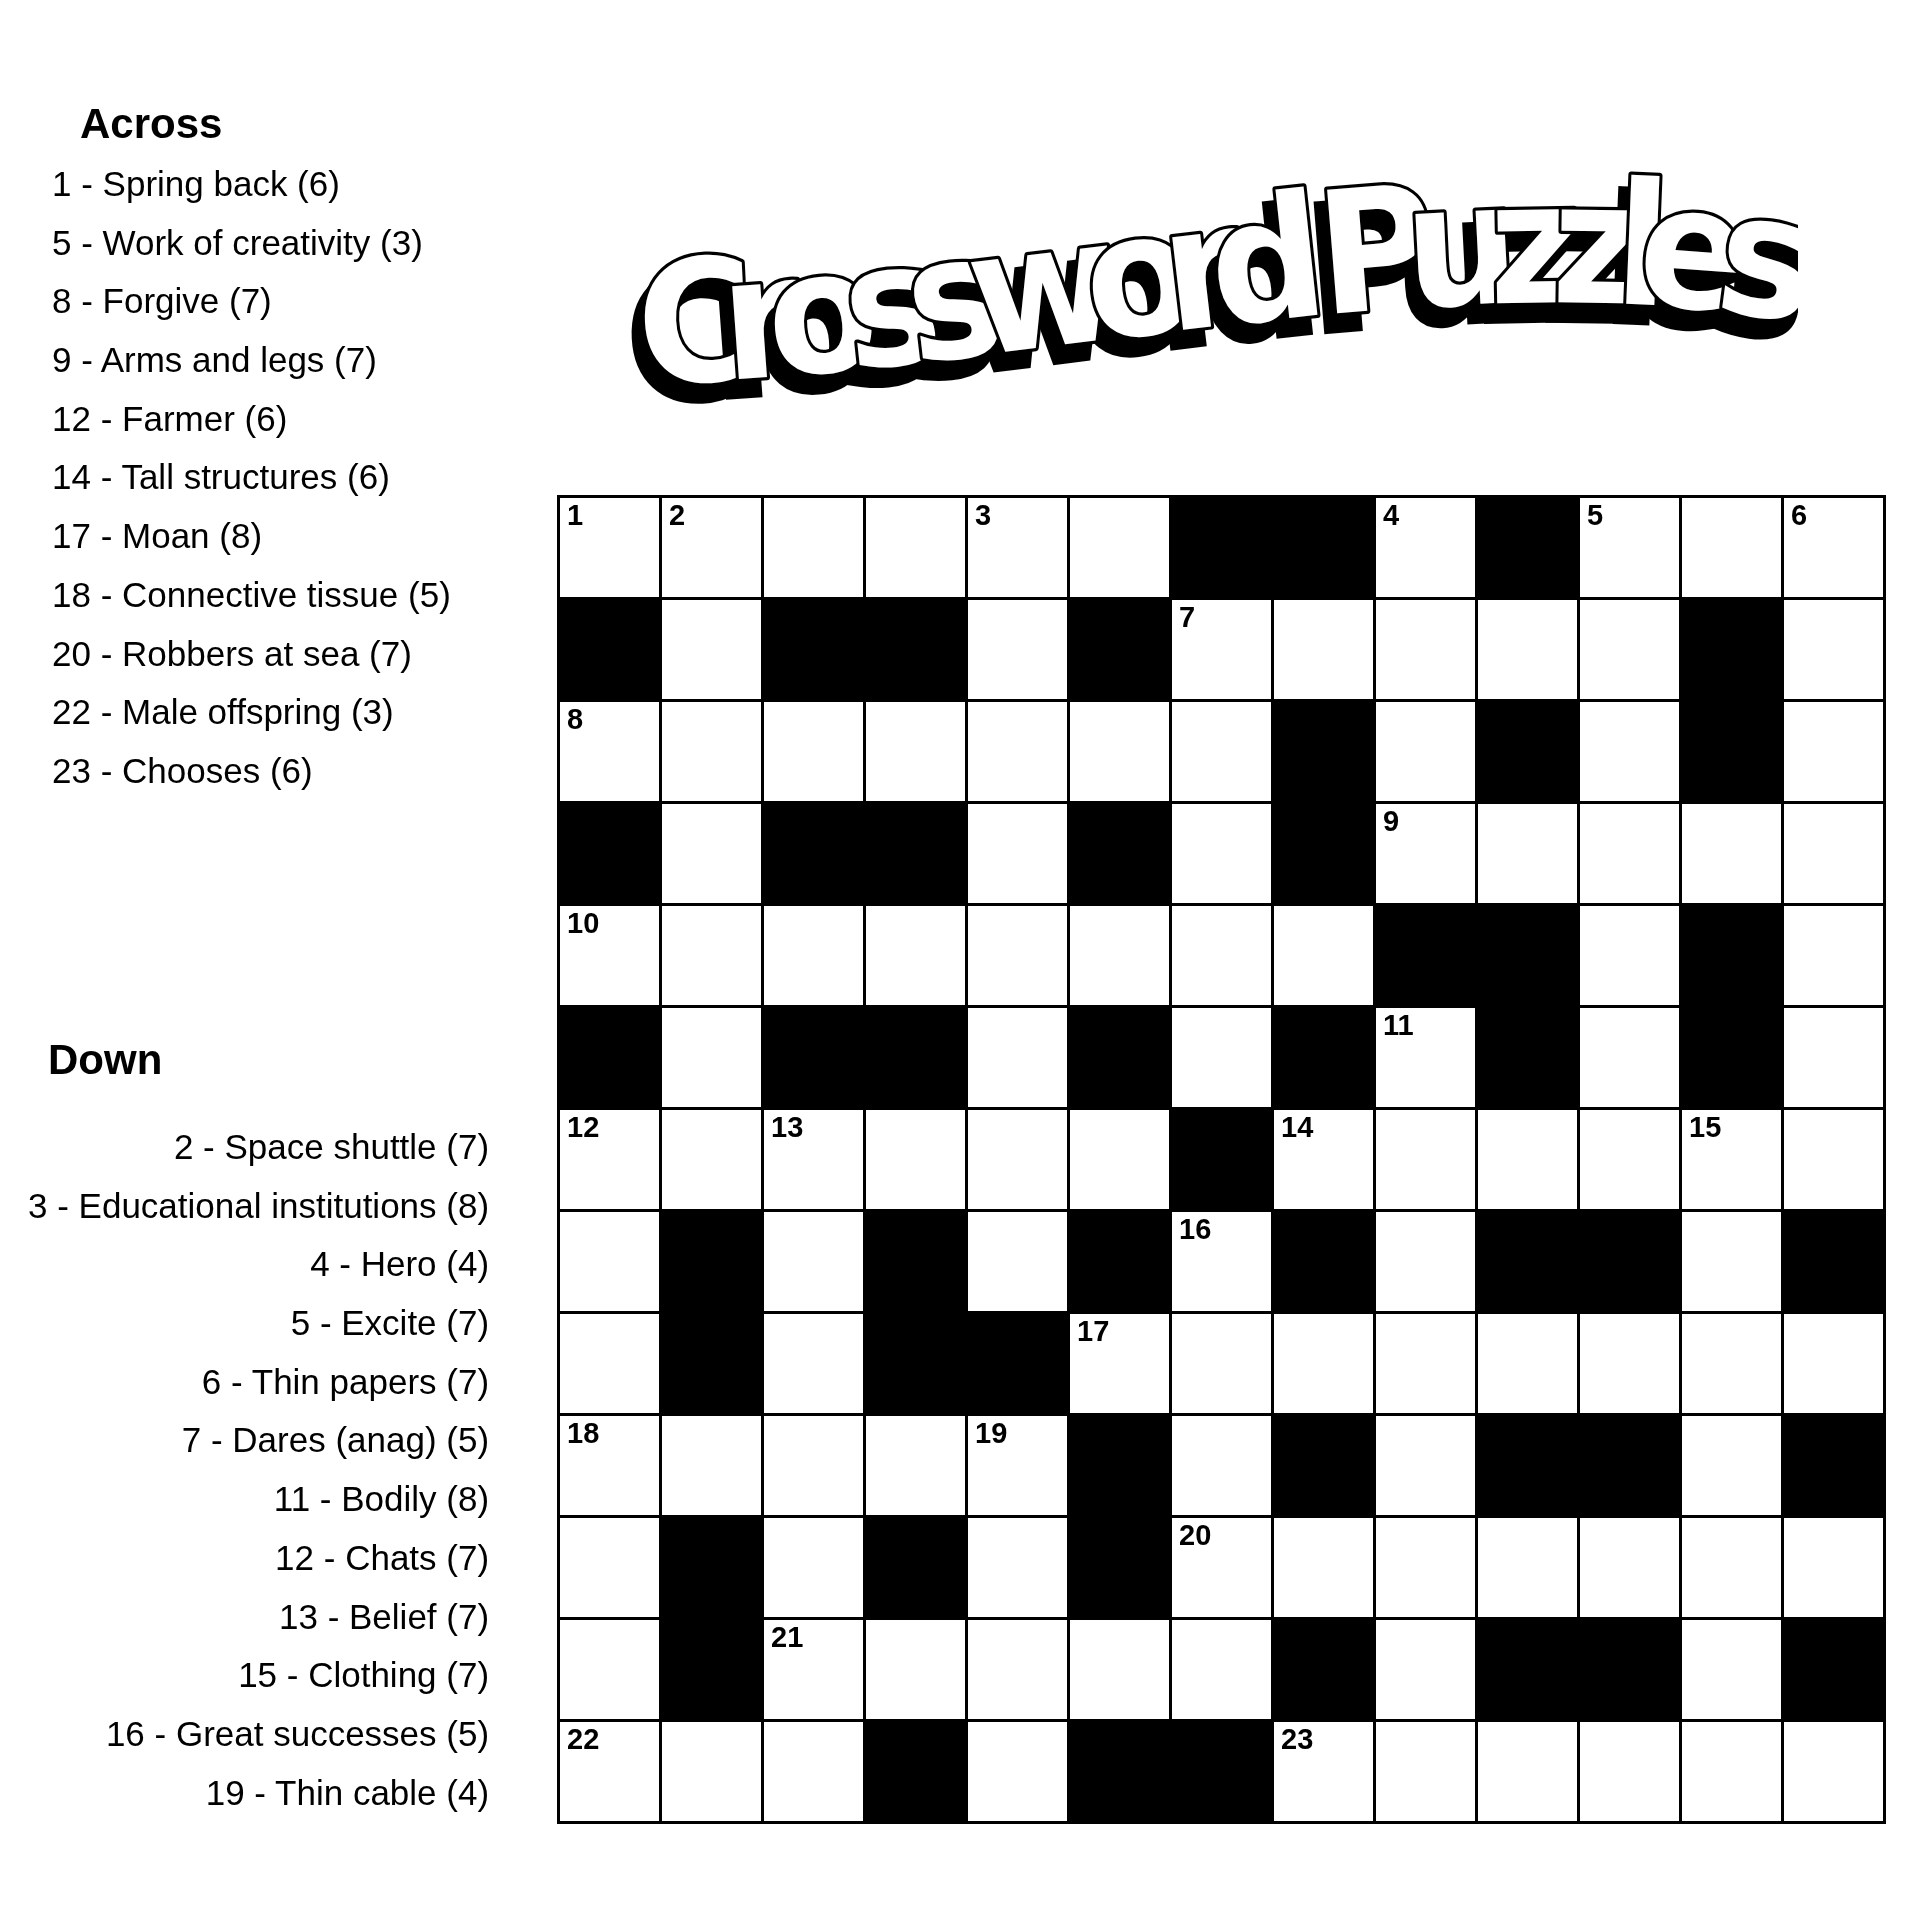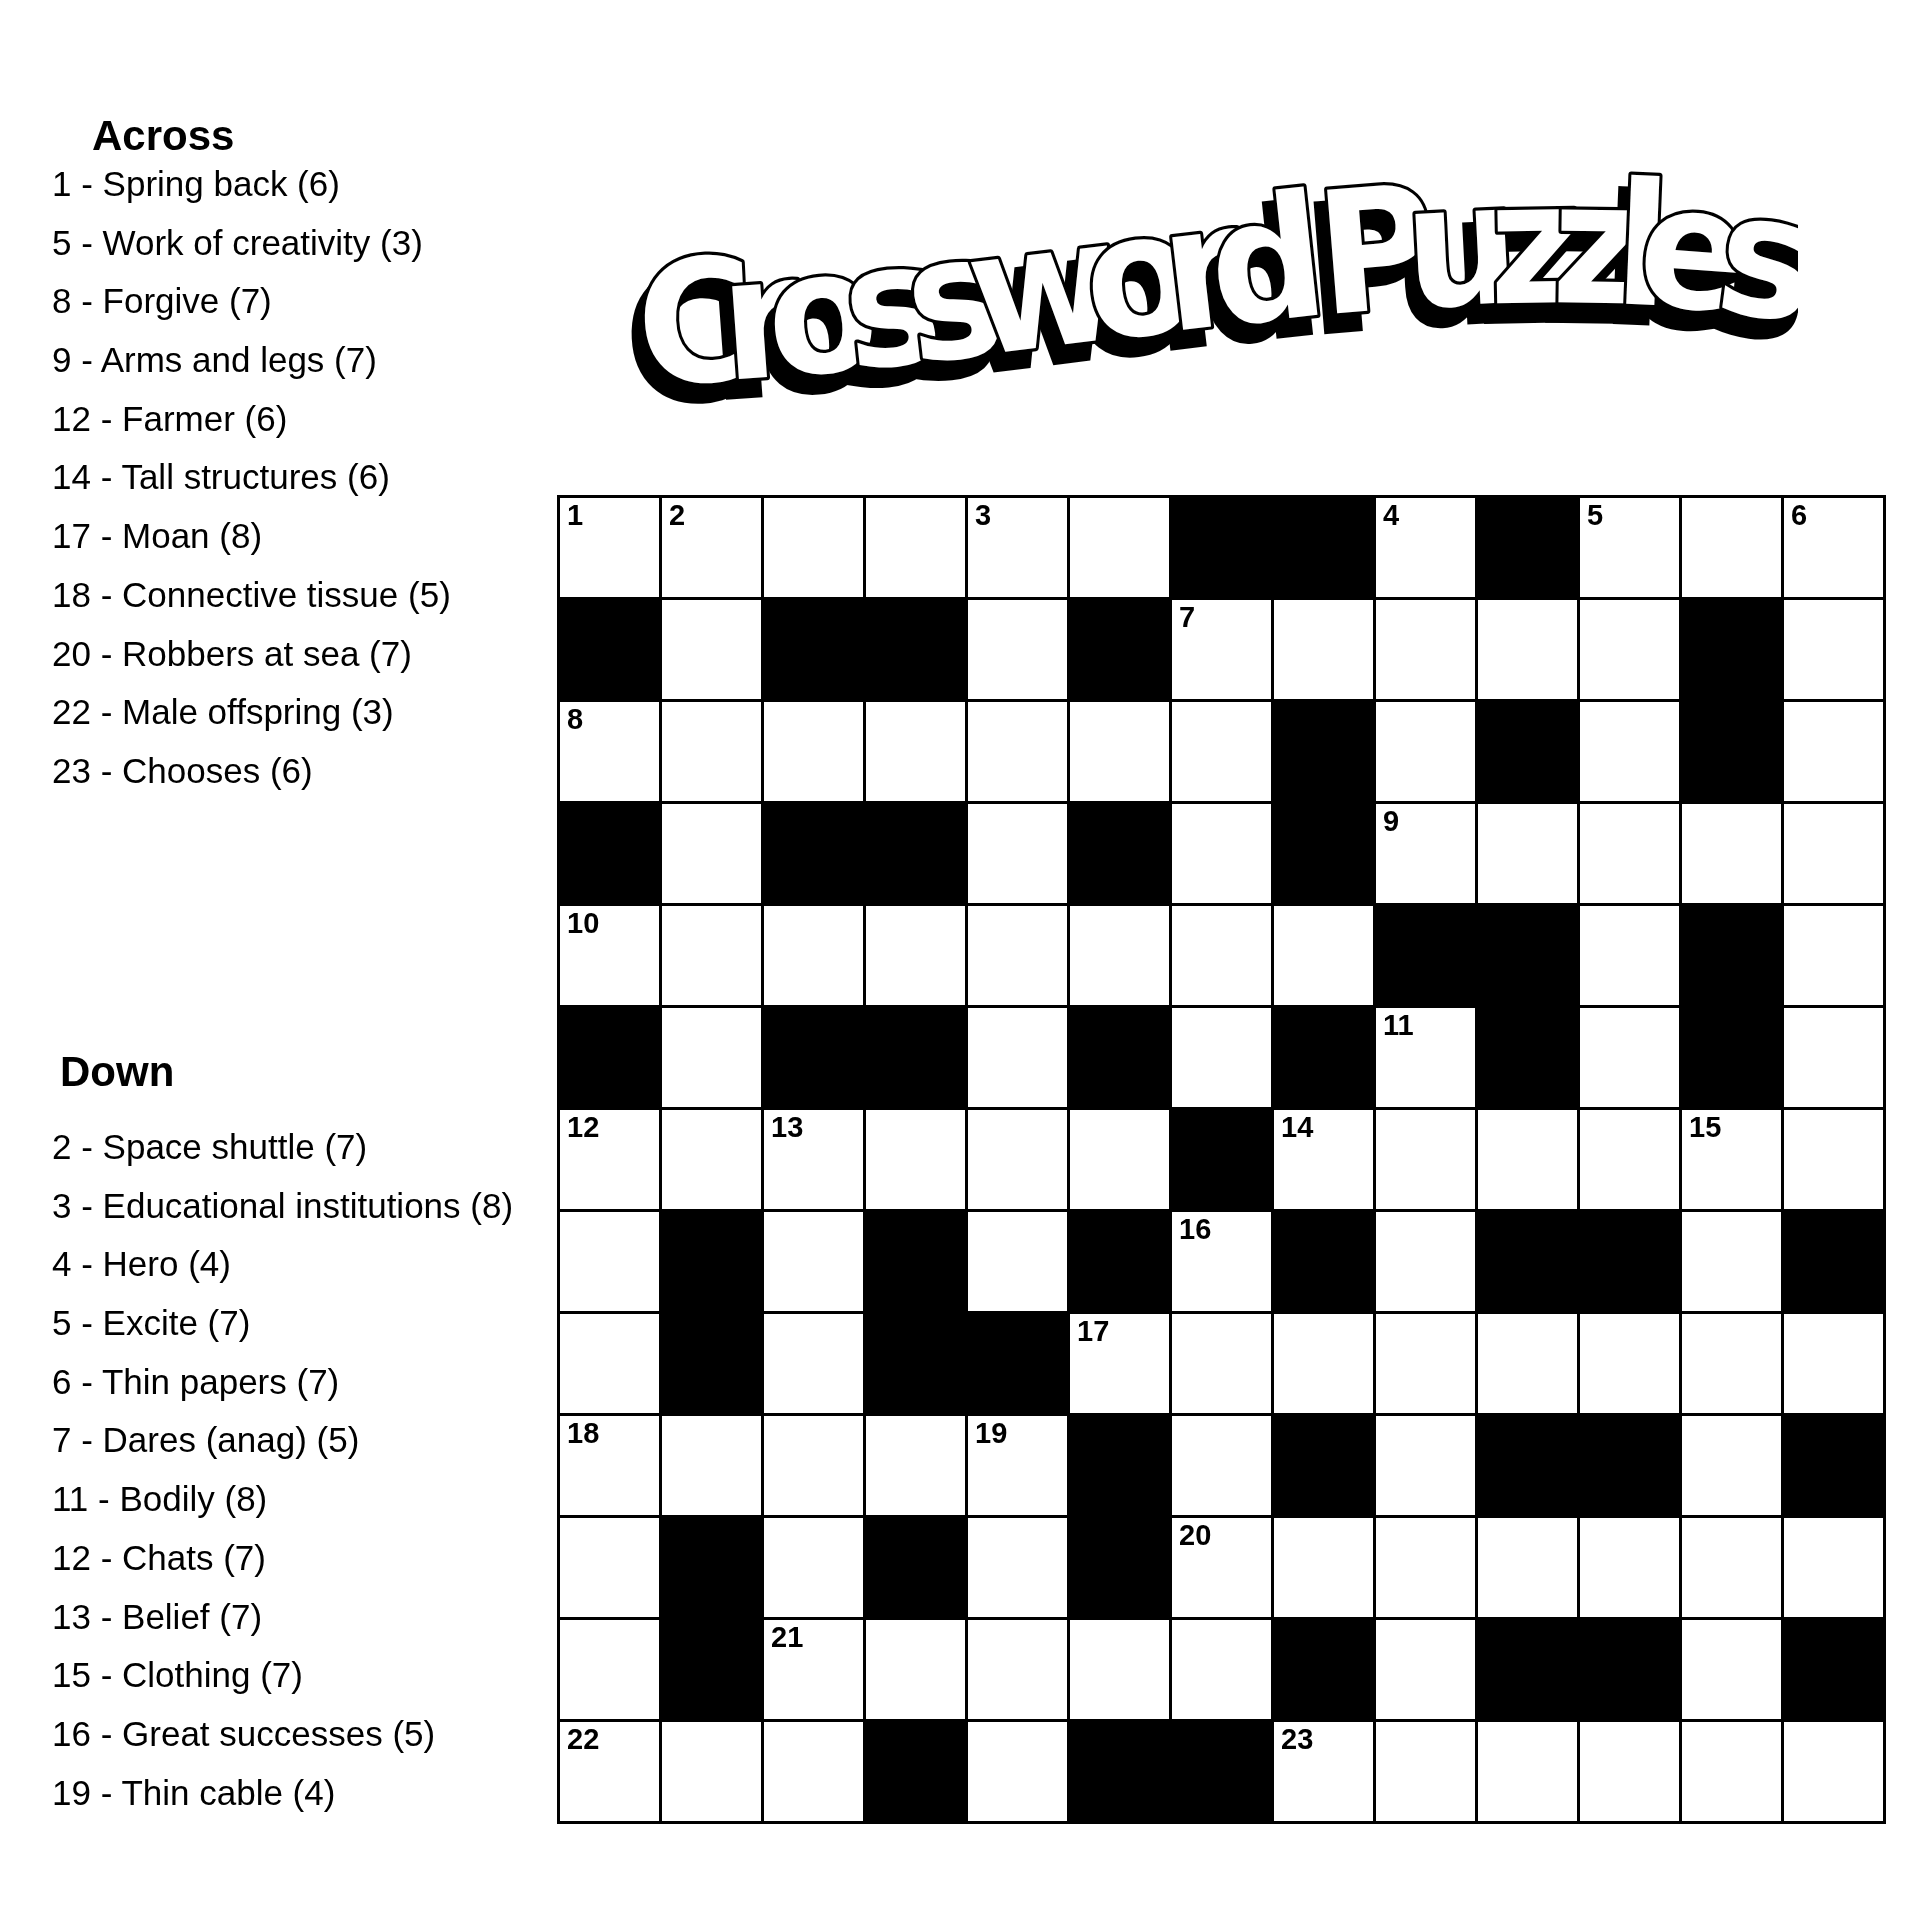--- a/index.html
+++ b/index.html
@@ -1,27 +1,27 @@
 <!DOCTYPE html>
 <html><head>
 <meta charset="utf-8">
 <style>
   html,body{margin:0;padding:0;}
   body{
     width:1920px;height:1920px;position:relative;overflow:hidden;
     background:#ffffff;color:#000000;
     font-family:"Liberation Sans", sans-serif;
   }
-  .heading{position:absolute;margin:12px;font-weight:bold;font-size:42px;line-height:48px;}
+  .heading{position:absolute;margin:0;font-weight:bold;font-size:42px;line-height:48px;}
   #across-heading{left:80px;top:100px;}
   #down-heading{left:48px;top:1036px;}
   ul.clue-list{position:absolute;margin:0;padding:0;list-style:none;font-size:35px;}
   ul.clue-list li{height:58.7px;line-height:58.7px;white-space:nowrap;}
   #across-list{left:52px;top:155px;}
-  #down-list{left:52px;top:1118px;}
+  #down-list{left:28px;top:1118px;text-align:right;}
 
   #grid{
     position:absolute;left:557px;top:495px;
     background:#000;display:grid;
     grid-template-columns:repeat(13,99px);
     grid-template-rows:repeat(13,99px);
     gap:3px;padding:3px;
   }
   .cell{position:relative;background:#fff;}
   .cell.black{background:#000;}

